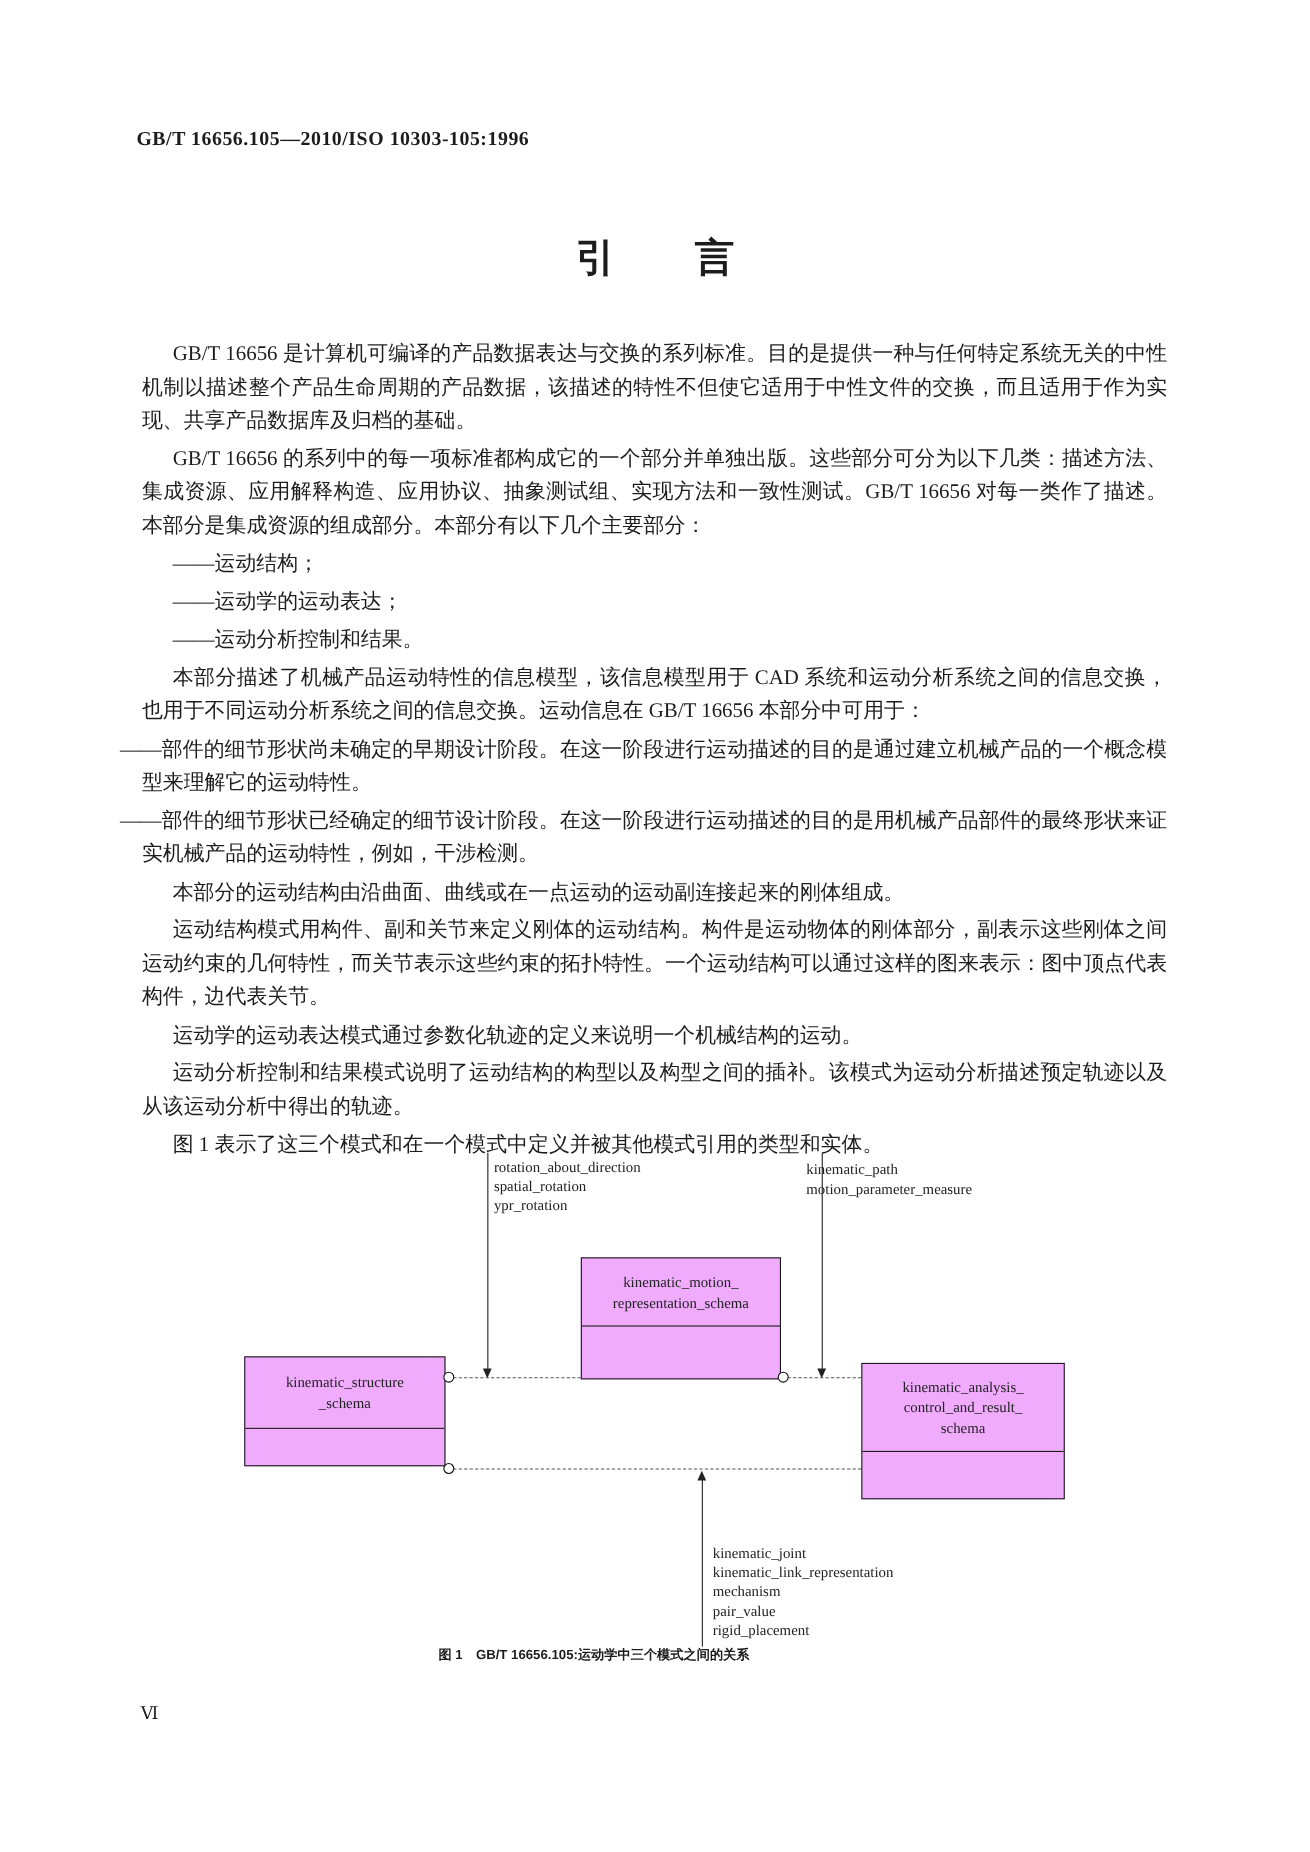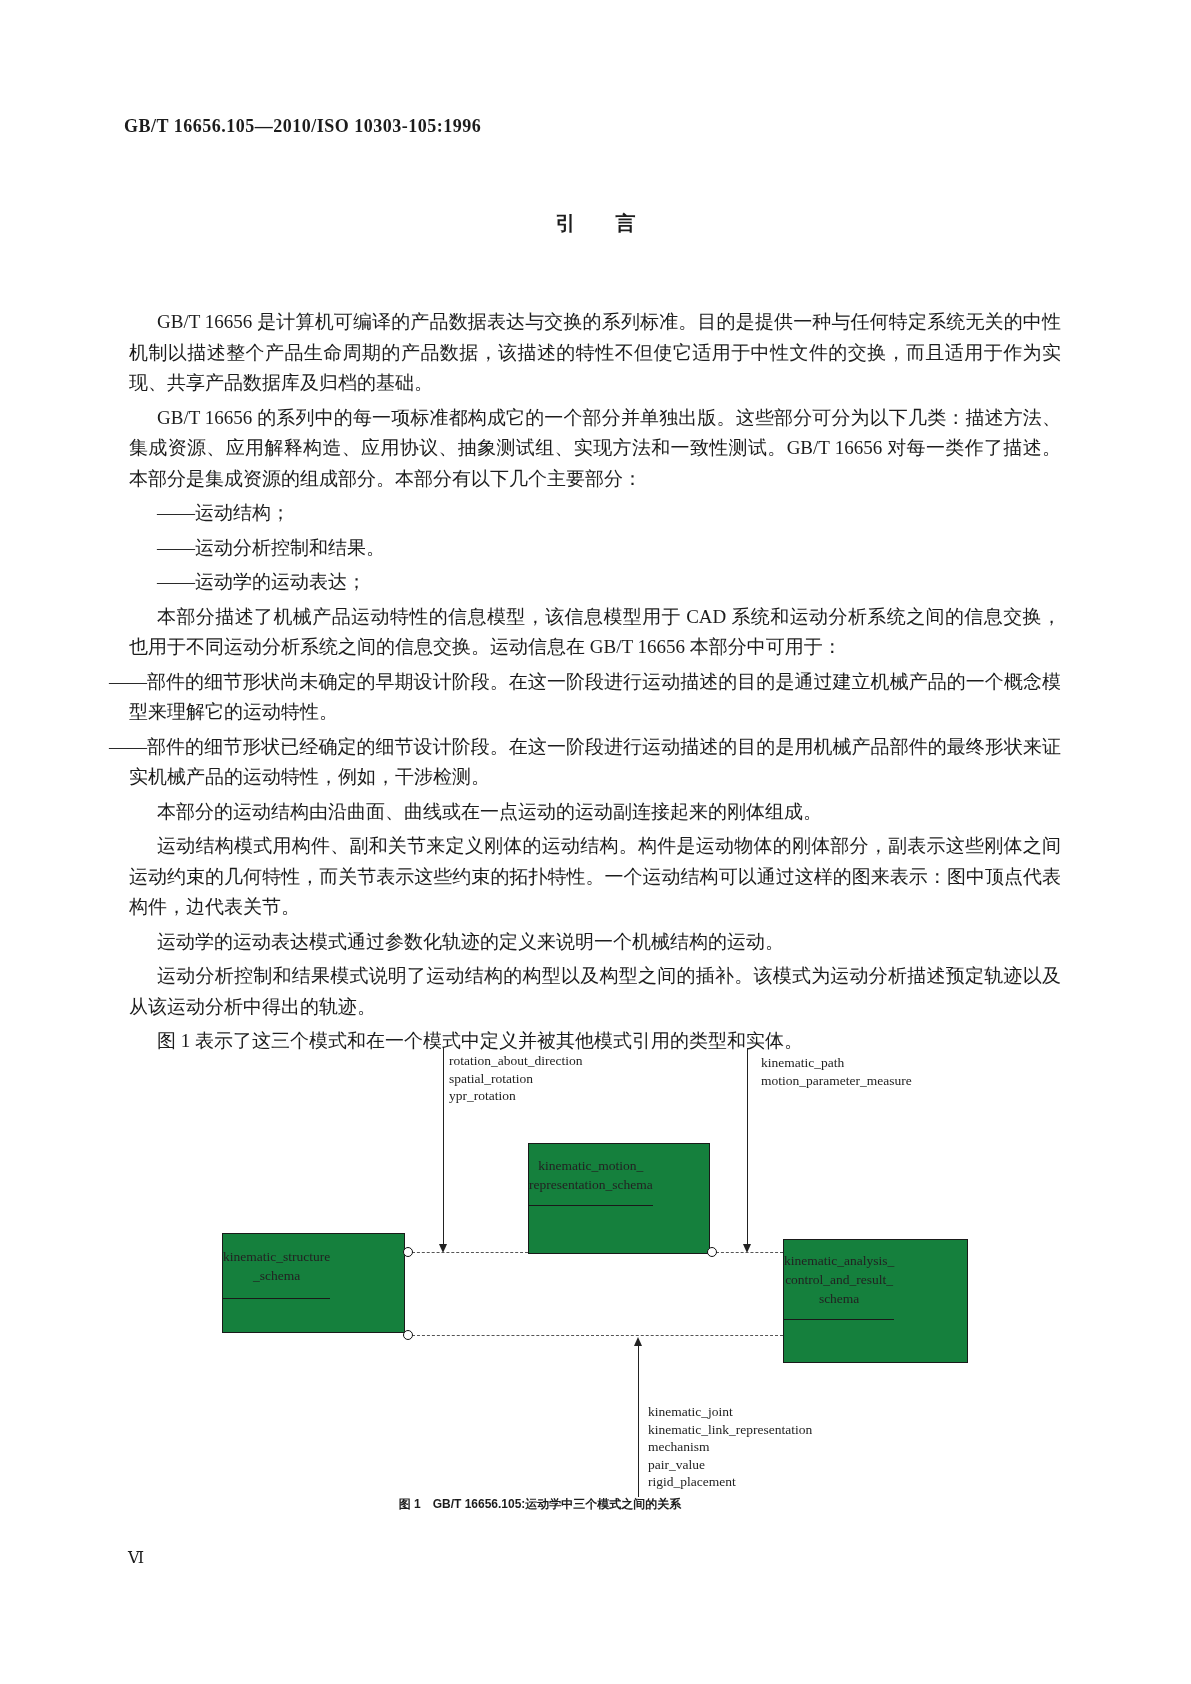--- a/index.html
+++ b/index.html
@@ -13,21 +13,21 @@
     overflow:hidden;
   }
   .header-code{
     position:absolute;left:124px;top:116px;
     font-size:18px;font-weight:bold;letter-spacing:.5px;
   }
   .doc-title{
     position:absolute;left:0;top:210px;width:100%;
     text-align:center;
     font-family:"Liberation Sans","DejaVu Sans",sans-serif;
-    font-size:20px;font-weight:bold;margin:0;
+    font-size:36px;font-weight:bold;margin:0;
   }
   .body-text{
     position:absolute;left:125px;top:303px;width:940px;
     font-size:19px;line-height:30.5px;
     text-align:justify;
   }
   .body-text p{margin:4px;padding:0;}
   .para{text-indent:28px;}
   .dash{text-indent:28px;}
   .dash-hang{padding-left:48px;text-indent:-20px;}
@@ -46,24 +46,24 @@
     border-left:4px solid transparent;border-right:4px solid transparent;
     border-top:9px solid #222;
   }
   .arrow-up{
     position:absolute;width:0;height:0;
     border-left:4px solid transparent;border-right:4px solid transparent;
     border-bottom:9px solid #222;
   }
   .hdash{position:absolute;height:0;border-top:1.6px dashed #555;}
   .schema-box{
-    position:absolute;background:#15803d;
+    position:absolute;background:#f0abfc;
     border:1.6px solid #1a1a1a;
     box-sizing:border-box;
-    display:flex;flex-direction:row;
+    display:flex;flex-direction:column;
   }
   .schema-label{
     border-bottom:1.6px solid #1a1a1a;
     display:flex;flex-direction:column;align-items:center;justify-content:center;
     font-size:13.5px;line-height:19px;color:#222;
     text-align:center;
   }
   .schema-empty{flex:1;}
   .port-circle{
     position:absolute;width:8px;height:8px;border-radius:50%;
@@ -86,22 +86,22 @@
 <div class="page">
 
   <div class="header-code">GB/T 16656.105—2010/ISO 10303-105:1996</div>
 
   <h1 class="doc-title">引　　言</h1>
 
   <div class="body-text">
     <p class="para">GB/T 16656 是计算机可编译的产品数据表达与交换的系列标准。目的是提供一种与任何特定系统无关的中性机制以描述整个产品生命周期的产品数据，该描述的特性不但使它适用于中性文件的交换，而且适用于作为实现、共享产品数据库及归档的基础。</p>
     <p class="para">GB/T 16656 的系列中的每一项标准都构成它的一个部分并单独出版。这些部分可分为以下几类：描述方法、集成资源、应用解释构造、应用协议、抽象测试组、实现方法和一致性测试。GB/T 16656 对每一类作了描述。本部分是集成资源的组成部分。本部分有以下几个主要部分：</p>
     <p class="dash">——运动结构；</p>
+    <p class="dash">——运动学的运动表达；</p>
     <p class="dash">——运动分析控制和结果。</p>
-    <p class="dash">——运动学的运动表达；</p>
     <p class="para">本部分描述了机械产品运动特性的信息模型，该信息模型用于 CAD 系统和运动分析系统之间的信息交换，也用于不同运动分析系统之间的信息交换。运动信息在 GB/T 16656 本部分中可用于：</p>
     <p class="dash-hang">——部件的细节形状尚未确定的早期设计阶段。在这一阶段进行运动描述的目的是通过建立机械产品的一个概念模型来理解它的运动特性。</p>
     <p class="dash-hang">——部件的细节形状已经确定的细节设计阶段。在这一阶段进行运动描述的目的是用机械产品部件的最终形状来证实机械产品的运动特性，例如，干涉检测。</p>
     <p class="para">本部分的运动结构由沿曲面、曲线或在一点运动的运动副连接起来的刚体组成。</p>
     <p class="para">运动结构模式用构件、副和关节来定义刚体的运动结构。构件是运动物体的刚体部分，副表示这些刚体之间运动约束的几何特性，而关节表示这些约束的拓扑特性。一个运动结构可以通过这样的图来表示：图中顶点代表构件，边代表关节。</p>
     <p class="para">运动学的运动表达模式通过参数化轨迹的定义来说明一个机械结构的运动。</p>
     <p class="para">运动分析控制和结果模式说明了运动结构的构型以及构型之间的插补。该模式为运动分析描述预定轨迹以及从该运动分析中得出的轨迹。</p>
     <p class="para">图 1 表示了这三个模式和在一个模式中定义并被其他模式引用的类型和实体。</p>
   </div>
 
@@ -112,21 +112,21 @@
 
     <div class="vline" style="left:622px;top:8px;height:198px;"></div>
     <div class="arrow-down" style="left:618px;top:204px;"></div>
 
     <div class="entity-list" style="left:324px;top:12px;">
       <div>rotation_about_direction</div>
       <div>spatial_rotation</div>
       <div>ypr_rotation</div>
     </div>
 
-    <div class="entity-list" style="left:636px;top:14px;">
+    <div class="entity-list" style="left:608px;top:14px;">
       <div>kinematic_path</div>
       <div>motion_parameter_measure</div>
     </div>
 
     <div class="hdash" style="left:287px;top:212px;width:116px;"></div>
     <div class="hdash" style="left:591px;top:212px;width:67px;"></div>
     <div class="hdash" style="left:287px;top:295px;width:371px;"></div>
 
     <div class="schema-box" style="left:403px;top:103px;width:182px;height:111px;">
       <div class="schema-label" style="height:61px;">

